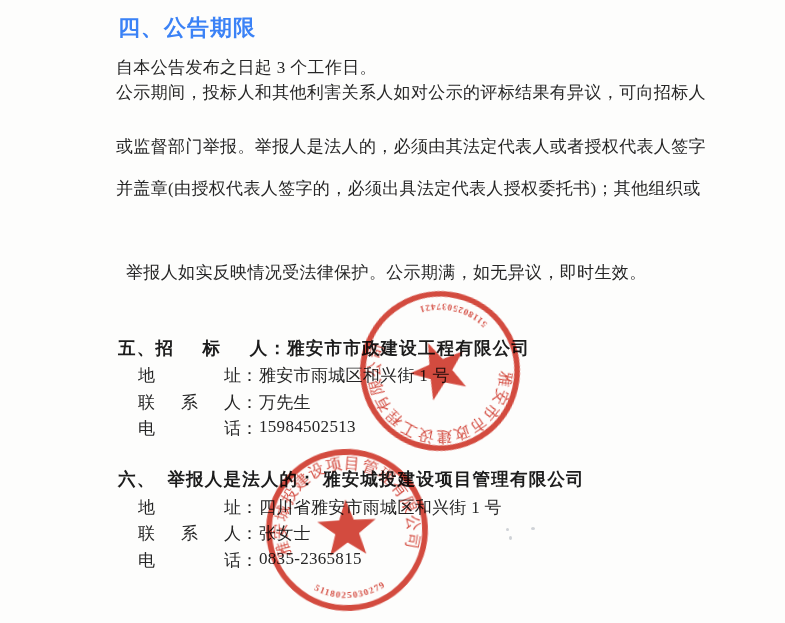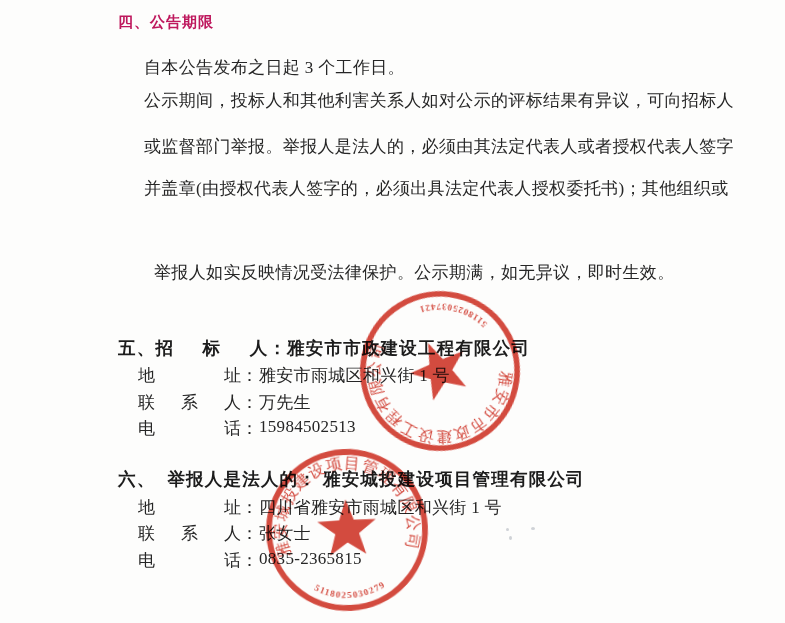--- a/index.html
+++ b/index.html
@@ -12,36 +12,35 @@
     position:relative;
     width:785px;height:623px;
     background:var(--bg);
     font-family:"Liberation Serif","DejaVu Serif",serif;
     color:var(--ink);
     overflow:hidden;
   }
   .abs{position:absolute;white-space:nowrap;}
   .heading{
     font-weight:bold;
-    font-size:15px;
+    font-size:22px;
     letter-spacing:1px;
-    color:#be185d;
+    color:#3b82f6;
     text-align:right;
   }
   .subheading{
     font-weight:bold;
     font-size:17.5px;
     letter-spacing:1.2px;
     color:#1c1c1c;
     display:flex;align-items:flex-start;
   }
   .bodytext{
     font-size:17px;
     letter-spacing:0.35px;
-    margin-left:28px;
   }
   .spread{
     display:inline-flex;
     justify-content:space-between;
   }
   .hlbl{width:113px;margin-left:0px;}
   .row{
     position:absolute;left:138px;
     font-size:17px;
     display:flex;white-space:nowrap;
@@ -71,21 +70,21 @@
 </style>
 </head>
 <body>
 
 <div class="page">
 
   <div class="abs heading" style="left:118px;top:13px;">四、公告期限</div>
 
   <div class="abs bodytext" style="left:116px;top:56px;">自本公告发布之日起 3 个工作日。</div>
 
-  <div class="abs bodytext" style="left:116px;top:89px;">公示期间，投标人和其他利害关系人如对公示的评标结果有异议，可向招标人</div>
+  <div class="abs bodytext" style="left:116px;top:81px;">公示期间，投标人和其他利害关系人如对公示的评标结果有异议，可向招标人</div>
   <div class="abs bodytext" style="left:116px;top:135px;">或监督部门举报。举报人是法人的，必须由其法定代表人或者授权代表人签字</div>
   <div class="abs bodytext" style="left:116px;top:177px;">并盖章(由授权代表人签字的，必须出具法定代表人授权委托书)；其他组织或</div>
   <div class="abs bodytext" style="left:126px;top:261px;">举报人如实反映情况受法律保护。公示期满，如无异议，即时生效。</div>
 
   <div class="abs subheading" style="left:118px;top:336px;">
     <span>五、</span>
       <span class="spread hlbl">
         <i style="font-style:normal">招</i>
         <i style="font-style:normal">标</i>
         <i style="font-style:normal">人</i>

